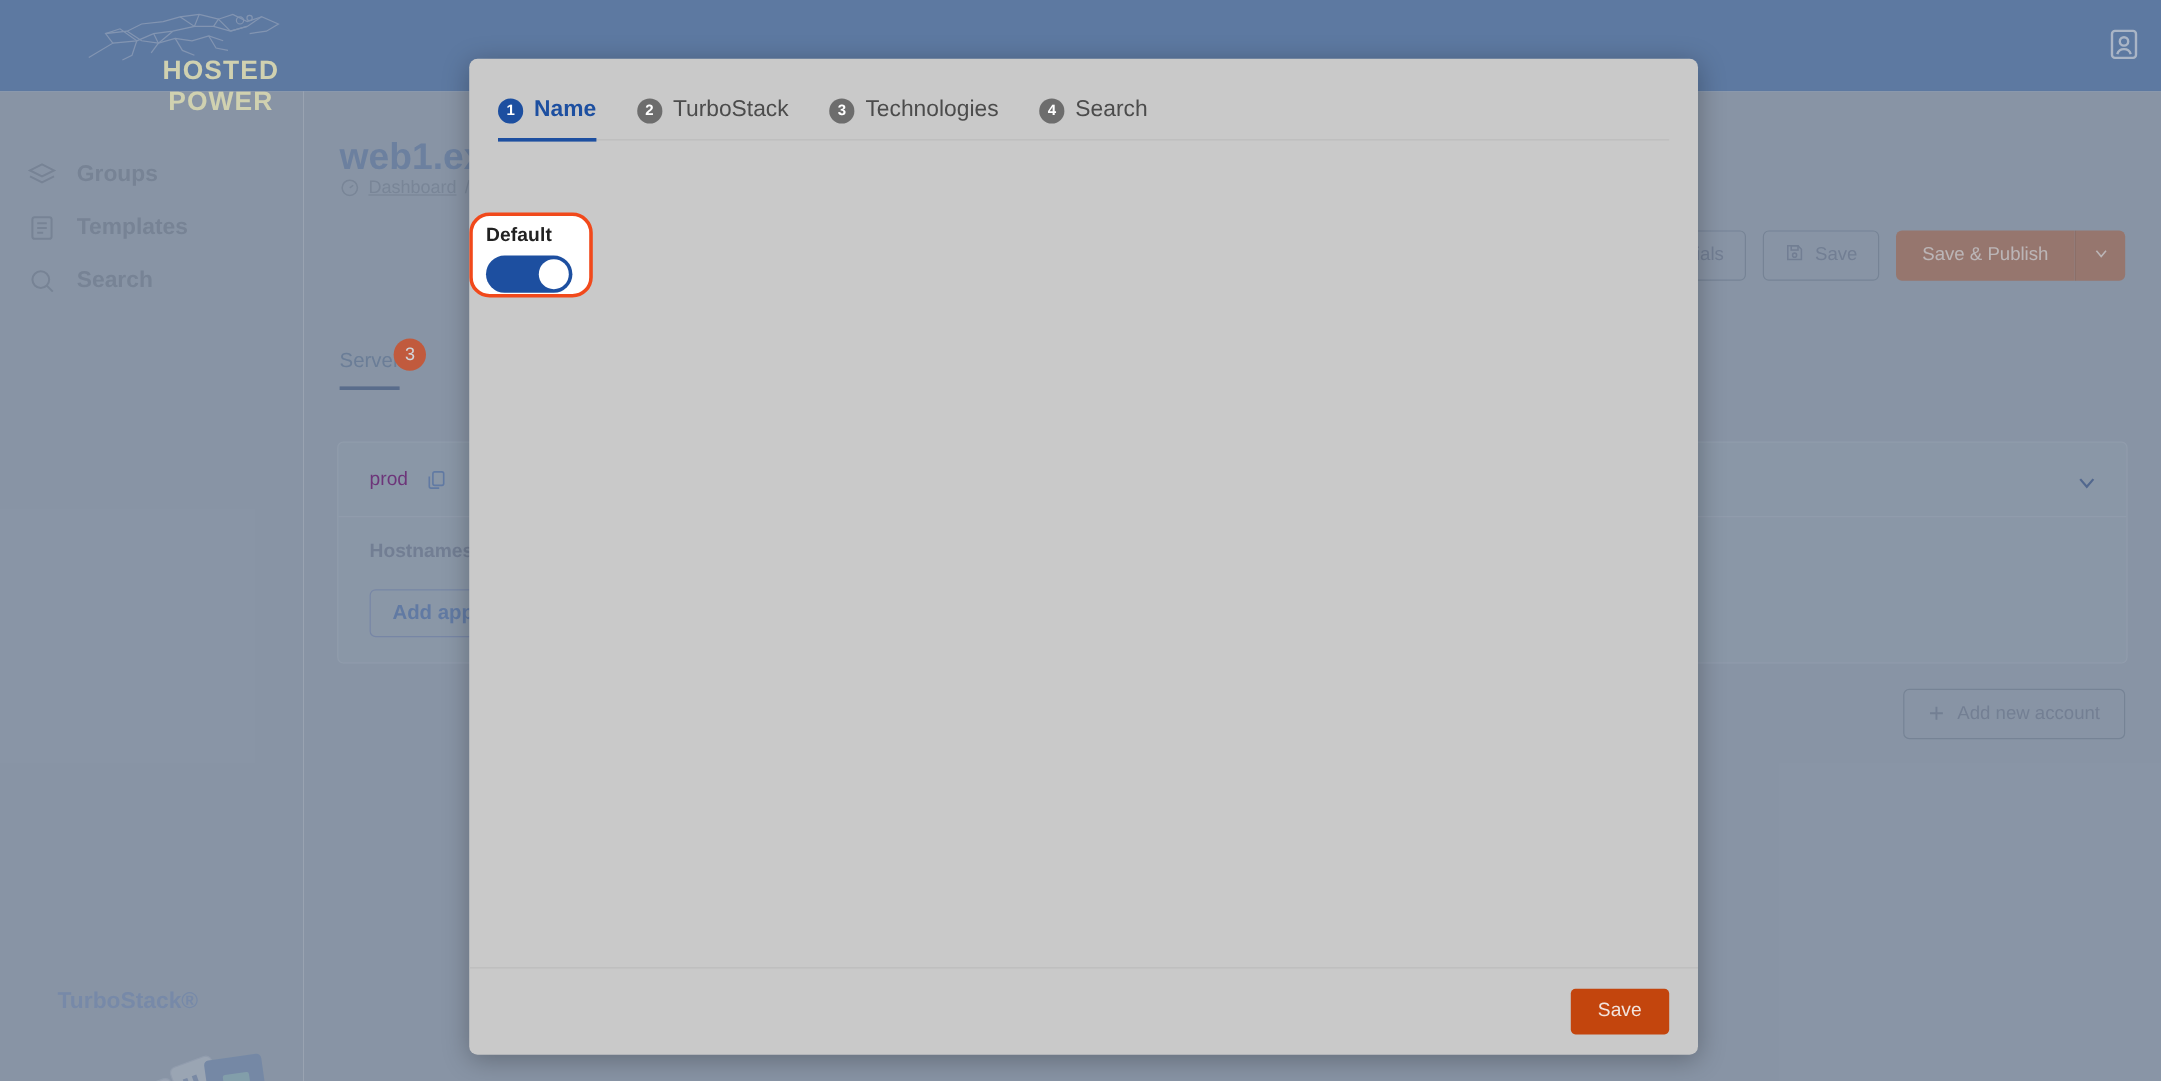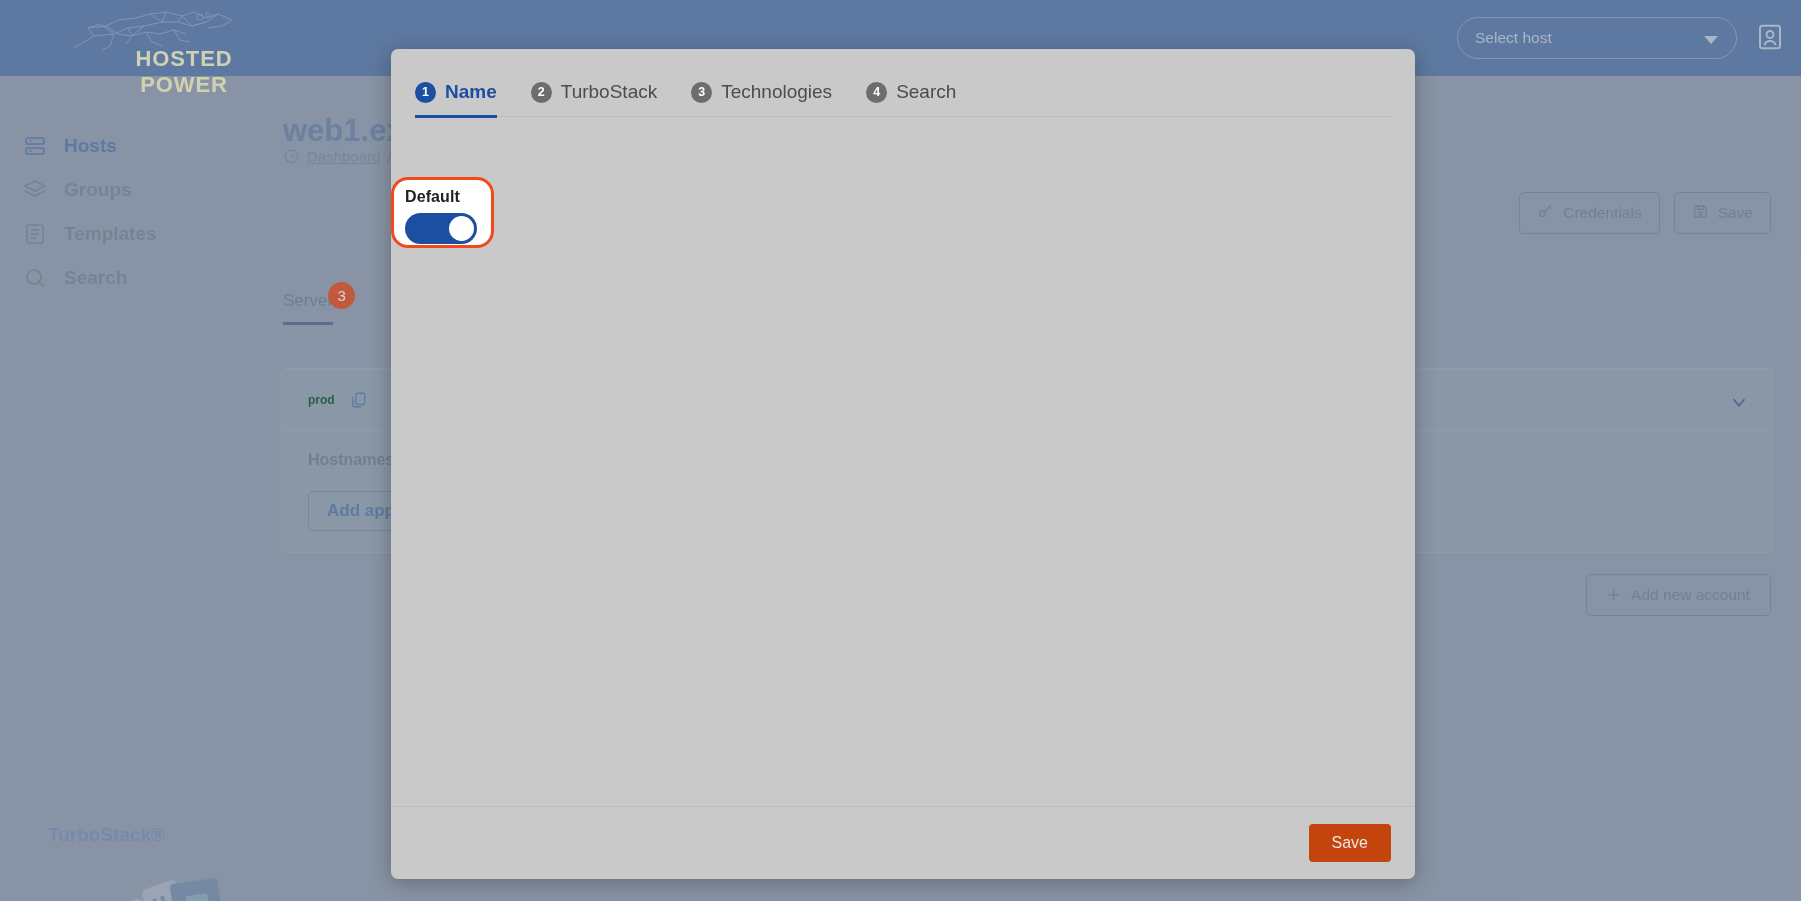--- a/index.html
+++ b/index.html
@@ -140,21 +140,21 @@
   .card {
     position: absolute; left: 28px; top: 292px;
     width: 1492px; height: 185px;
     background: #9aa6b7; border: 1px solid #a3aebd; border-radius: 5px;
   }
   .card-head {
     position: absolute; left: 0; top: 0; width: 100%; height: 62px;
     border-bottom: 1px solid #a3aebd;
     display: flex; align-items: center;
   }
-  .card-title { margin-left: 26px; font-size: 12px; color: #14532d; font-weight: bold; }
+  .card-title { margin-left: 26px; font-size: 16px; color: #701a75; }
   .copy-ico { margin-left: 14px; width: 18px; height: 20px; }
   .chevron-down {
     position: absolute; right: 22px; top: 22px;
   }
   .card-sub {
     position: absolute; left: 26px; top: 82px;
     font-size: 16px; font-weight: 700; color: #77839a;
   }
   .add-app-btn {
     position: absolute; left: 26px; top: 122px;
@@ -266,31 +266,20 @@
 </head>
 <body>
 
 <div id="app">
 
   <div class="bg-layer">
 
     <div class="sidebar">
       <div class="nav">
 
-        <div class="nav-item active">
-          <span class="nav-ico">
-            <svg width="24" height="24" viewBox="0 0 24 24" fill="none" stroke="#5d7bad" stroke-width="1.7">
-              <rect x="3" y="4" width="18" height="6" rx="2"></rect>
-              <rect x="3" y="14" width="18" height="6" rx="2"></rect>
-              <line x1="6.5" y1="7" x2="8.5" y2="7"></line>
-                <line x1="6.5" y1="17" x2="8.5" y2="17"></line>
-            </svg>
-          </span>
-          <span class="nav-label">Hosts</span>
-        </div>
 
         <div class="nav-item">
           <span class="nav-ico">
             <svg width="24" height="24" viewBox="0 0 24 24" fill="none" stroke="#7f8a9c" stroke-width="1.7">
               <polygon points="12,3 22,8 12,13 2,8"></polygon>
               <polyline points="2,13 12,18 22,13"></polyline>
             </svg>
           </span>
           <span class="nav-label">Groups</span>
         </div>
@@ -367,20 +356,30 @@
         </div>
         <div class="btn-outline">
           <span>
             <svg width="17" height="17" viewBox="0 0 24 24" fill="none" stroke="#77839a" stroke-width="1.8">
               <path d="M4 4h12l4 4v12H4z"></path>
                 <rect x="8" y="4" width="8" height="5"></rect>
                 <circle cx="12" cy="15" r="2.4"></circle>
             </svg>
           </span>
           <span>Save</span>
+        </div>
+        <div class="split-wrap">
+          <div class="btn-primary">Save &amp; Publish</div>
+          <div class="btn-primary-caret">
+            <span>
+              <svg width="16" height="16" viewBox="0 0 24 24" fill="none" stroke="#e0d2cd" stroke-width="2">
+                <polyline points="6,9 12,16 18,9"></polyline>
+              </svg>
+            </span>
+          </div>
         </div>
       </div>
 
       <div class="tabsrow">
         <div class="tab active">
           <span>Server</span>
           <span class="tab-badge">3</span>
         </div>
       </div>
 
@@ -425,24 +424,20 @@
               <circle cx="142" cy="7" r="2.2"></circle>
             <path d="M48 26 L44 38 L36 42"></path>
               <path d="M80 24 L86 34 L96 38"></path>
             <path d="M108 22 L114 32 L124 34"></path>
               <path d="M66 28 L60 36"></path>
           </svg>
         </span>
         <span class="logo-word">HOSTED POWER</span>
       </div>
 
-      <div class="host-select">
-        <span>Select host</span>
-        <span class="host-caret"></span>
-      </div>
       <span class="user-ico">
         <svg width="30" height="32" viewBox="0 0 24 24" fill="none" stroke="#c7d2e2" stroke-width="1.6">
           <rect x="4" y="3" width="16" height="18" rx="2"></rect>
           <circle cx="12" cy="10" r="2.8"></circle>
           <path d="M7.5 18.5a4.7 4.7 0 0 1 9 0"></path>
         </svg>
       </span>
     </div>
 
   </div>

